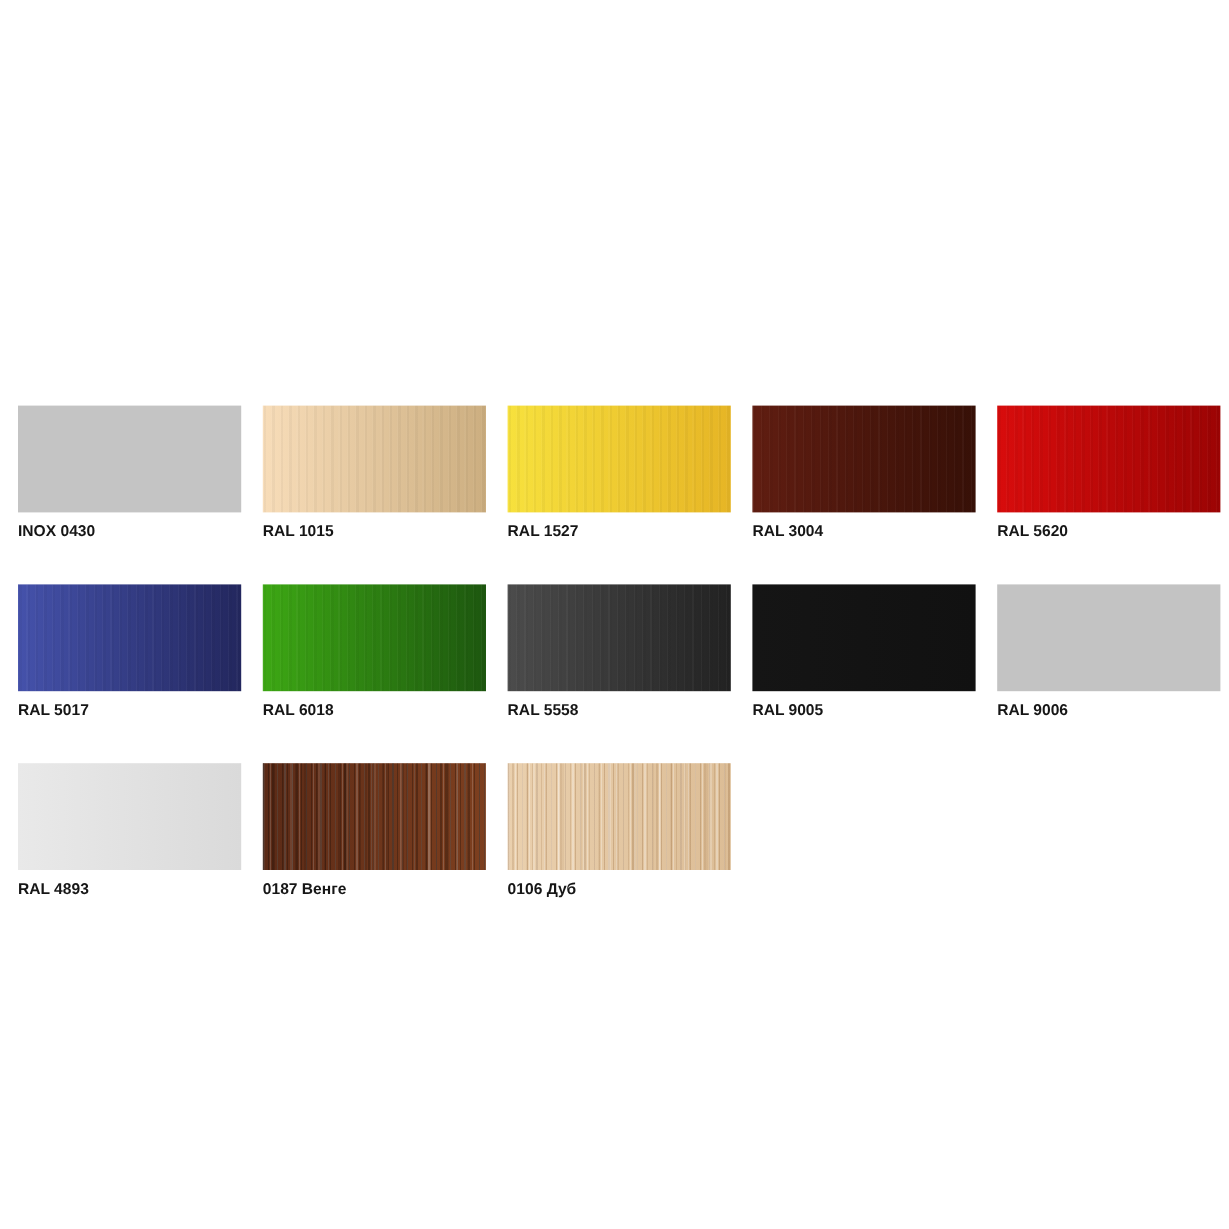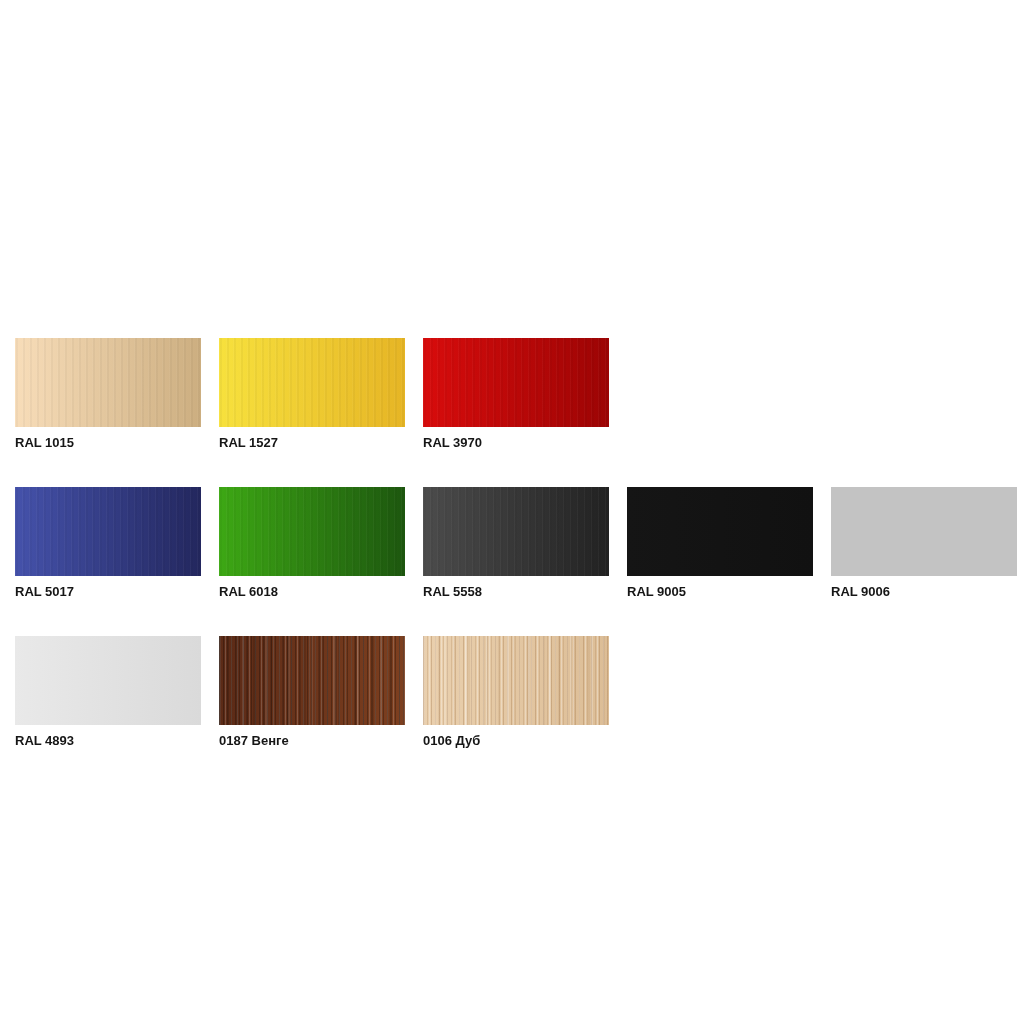--- a/index.html
+++ b/index.html
@@ -111,30 +111,38 @@
     white-space: nowrap;
   }
 </style>
 </head>
 <body>
 
 <div id="palette">
 
   <div class="swatch-row">
     <div class="swatch-cell">
+      <div class="swatch-chip" style="background: rgb(196, 196, 196);"></div>
+      <div class="swatch-label">INOX 0430</div>
+    </div>
+    <div class="swatch-cell">
       <div class="swatch-chip banded" style="background: linear-gradient(90deg, rgb(248, 221, 185) 0%, rgb(204, 174, 128) 100%);"></div>
       <div class="swatch-label">RAL 1015</div>
     </div>
     <div class="swatch-cell">
       <div class="swatch-chip banded" style="background: linear-gradient(90deg, rgb(247, 225, 61) 0%, rgb(230, 181, 37) 100%);"></div>
       <div class="swatch-label">RAL 1527</div>
     </div>
     <div class="swatch-cell">
+      <div class="swatch-chip banded" style="background: linear-gradient(90deg, rgb(96, 29, 17) 0%, rgb(55, 16, 7) 100%);"></div>
+      <div class="swatch-label">RAL 3004</div>
+    </div>
+    <div class="swatch-cell">
       <div class="swatch-chip banded" style="background: linear-gradient(90deg, rgb(216, 12, 12) 0%, rgb(156, 4, 4) 100%);"></div>
-      <div class="swatch-label">RAL 3970</div>
+      <div class="swatch-label">RAL 5620</div>
     </div>
   </div>
 
   <div class="swatch-row">
     <div class="swatch-cell">
       <div class="swatch-chip banded" style="background: linear-gradient(90deg, rgb(69, 82, 171) 0%, rgb(35, 39, 94) 100%);"></div>
       <div class="swatch-label">RAL 5017</div>
     </div>
     <div class="swatch-cell">
       <div class="swatch-chip banded" style="background: linear-gradient(90deg, rgb(61, 168, 20) 0%, rgb(29, 87, 15) 100%);"></div>

